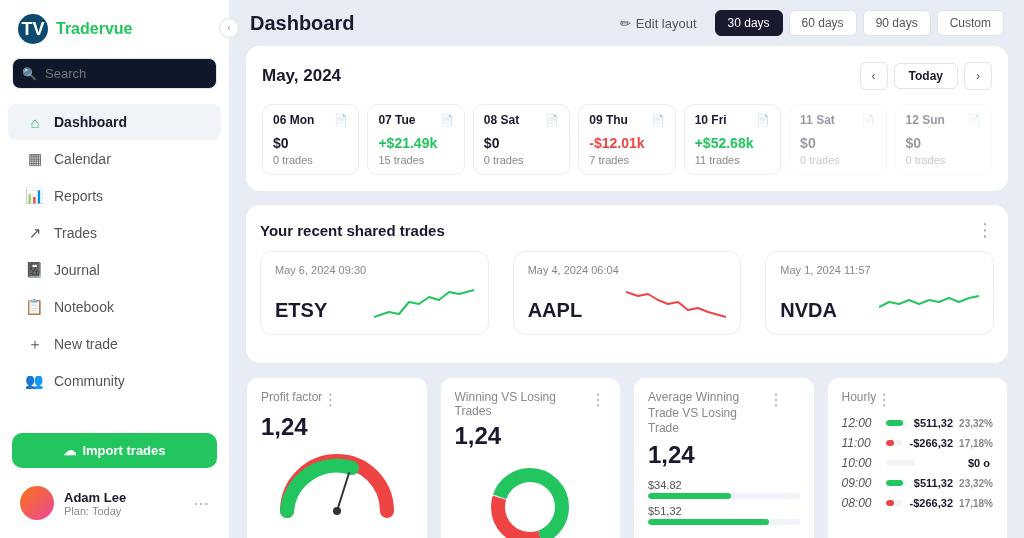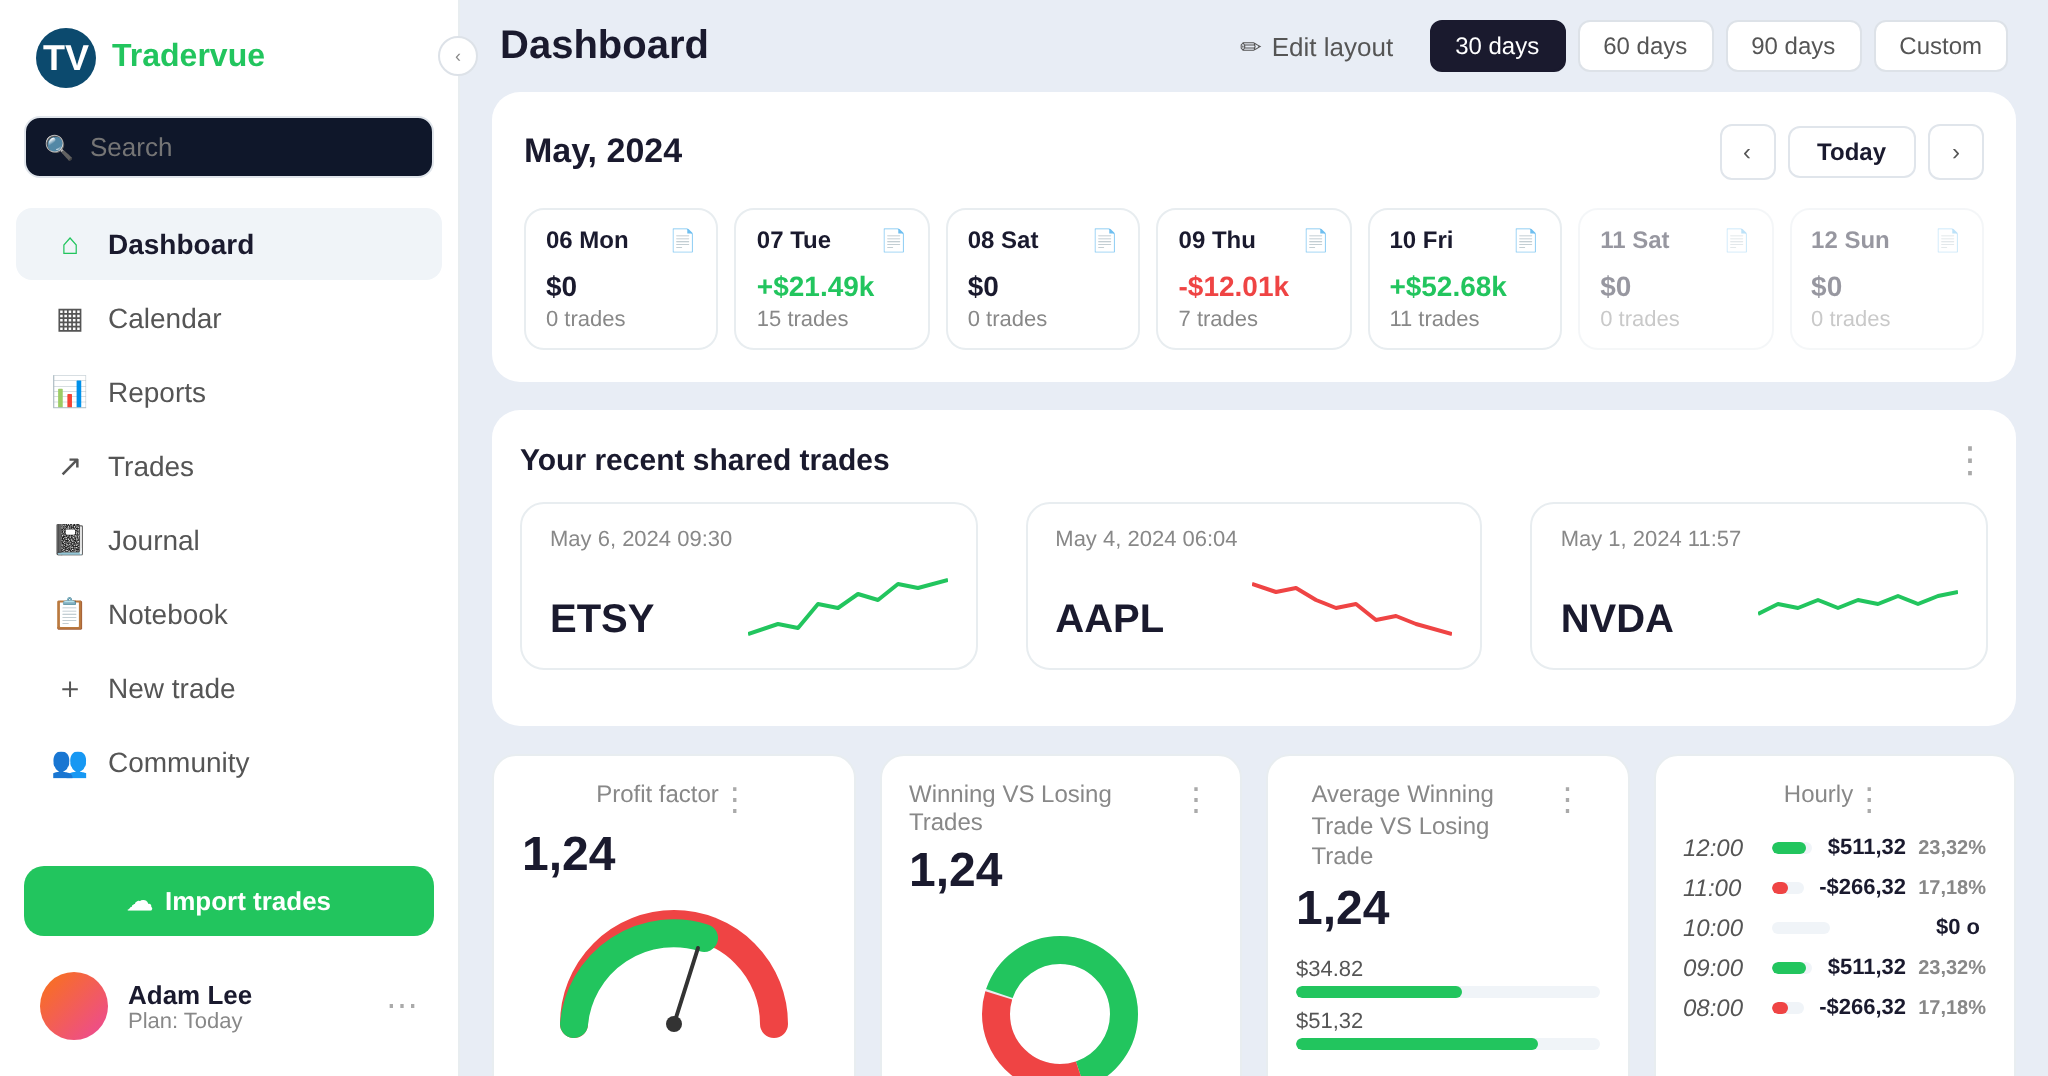--- a/index.html
+++ b/index.html
@@ -354,21 +354,21 @@
     .widget-card {
       background: #fff;
       border-radius: 12px;
       padding: 12px 14px;
       border: 1px solid #e8edf0;
       min-height: 160px;
     }
     .widget-header {
       display: flex;
       align-items: flex-start;
-      justify-content: center;
+      justify-content: flex-start;
       margin-bottom: 4px;
     }
     .widget-title {
       font-size: 12px;
       color: #888;
       font-weight: 500;
     }
     .widget-more { color: #aaa; cursor: pointer; font-size: 16px; }
     .widget-value {
       font-size: 24px;

